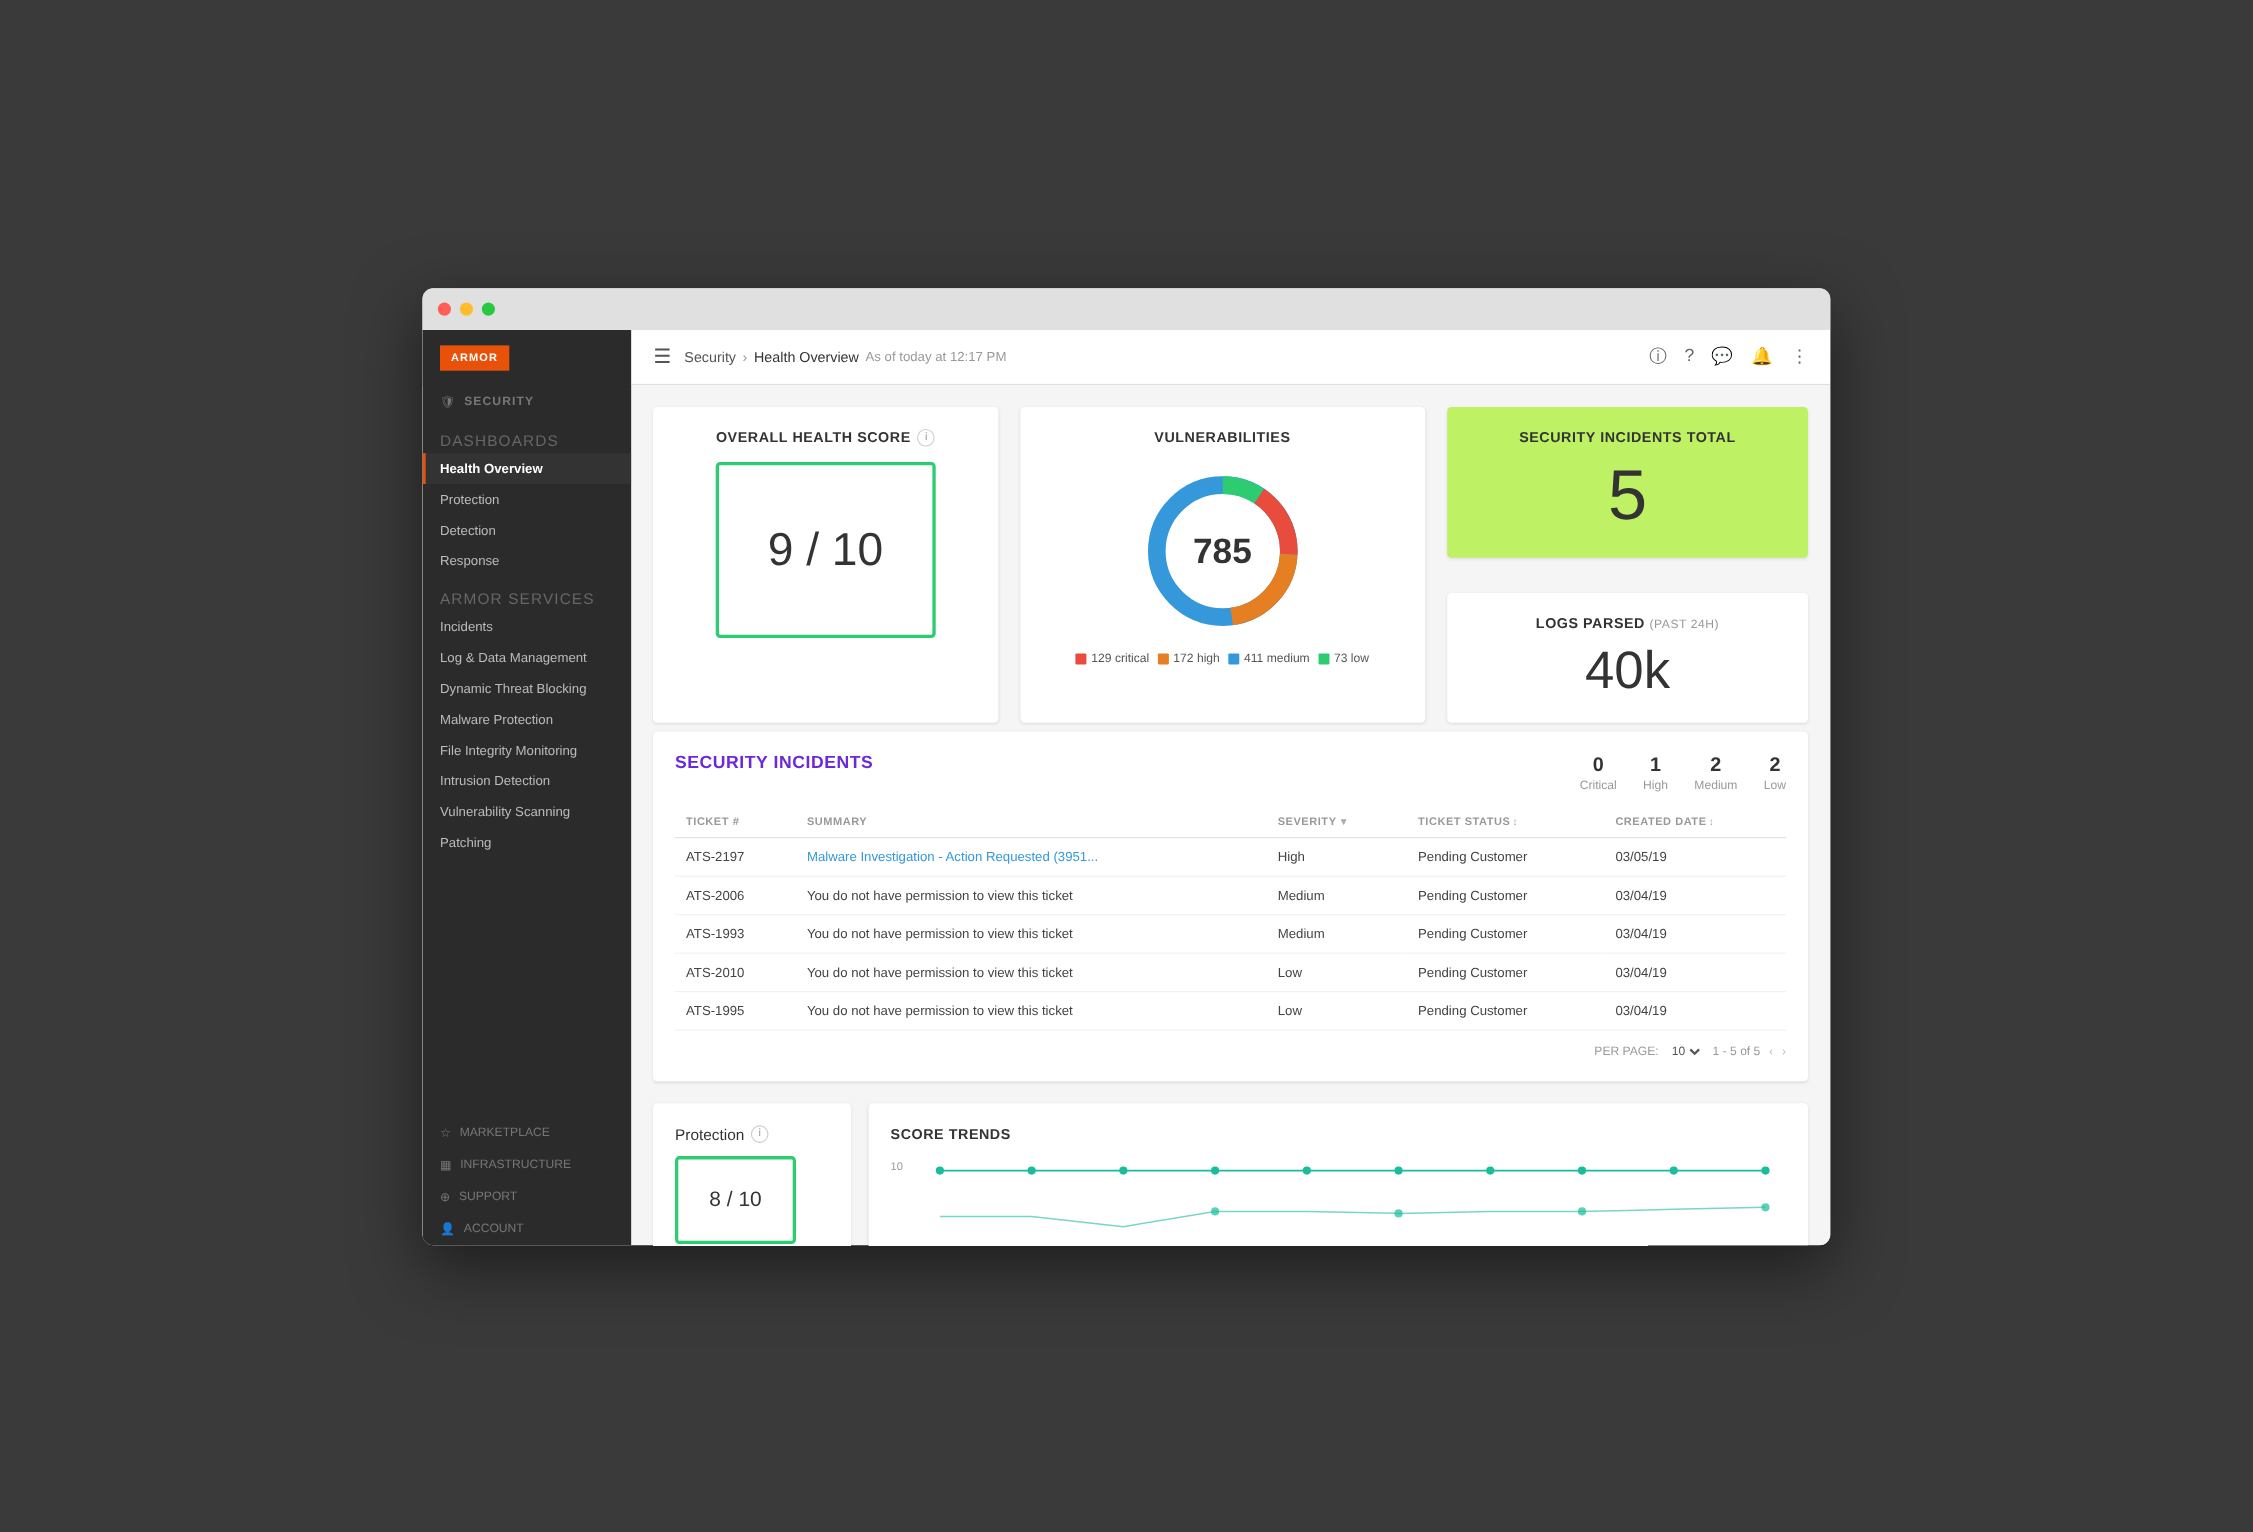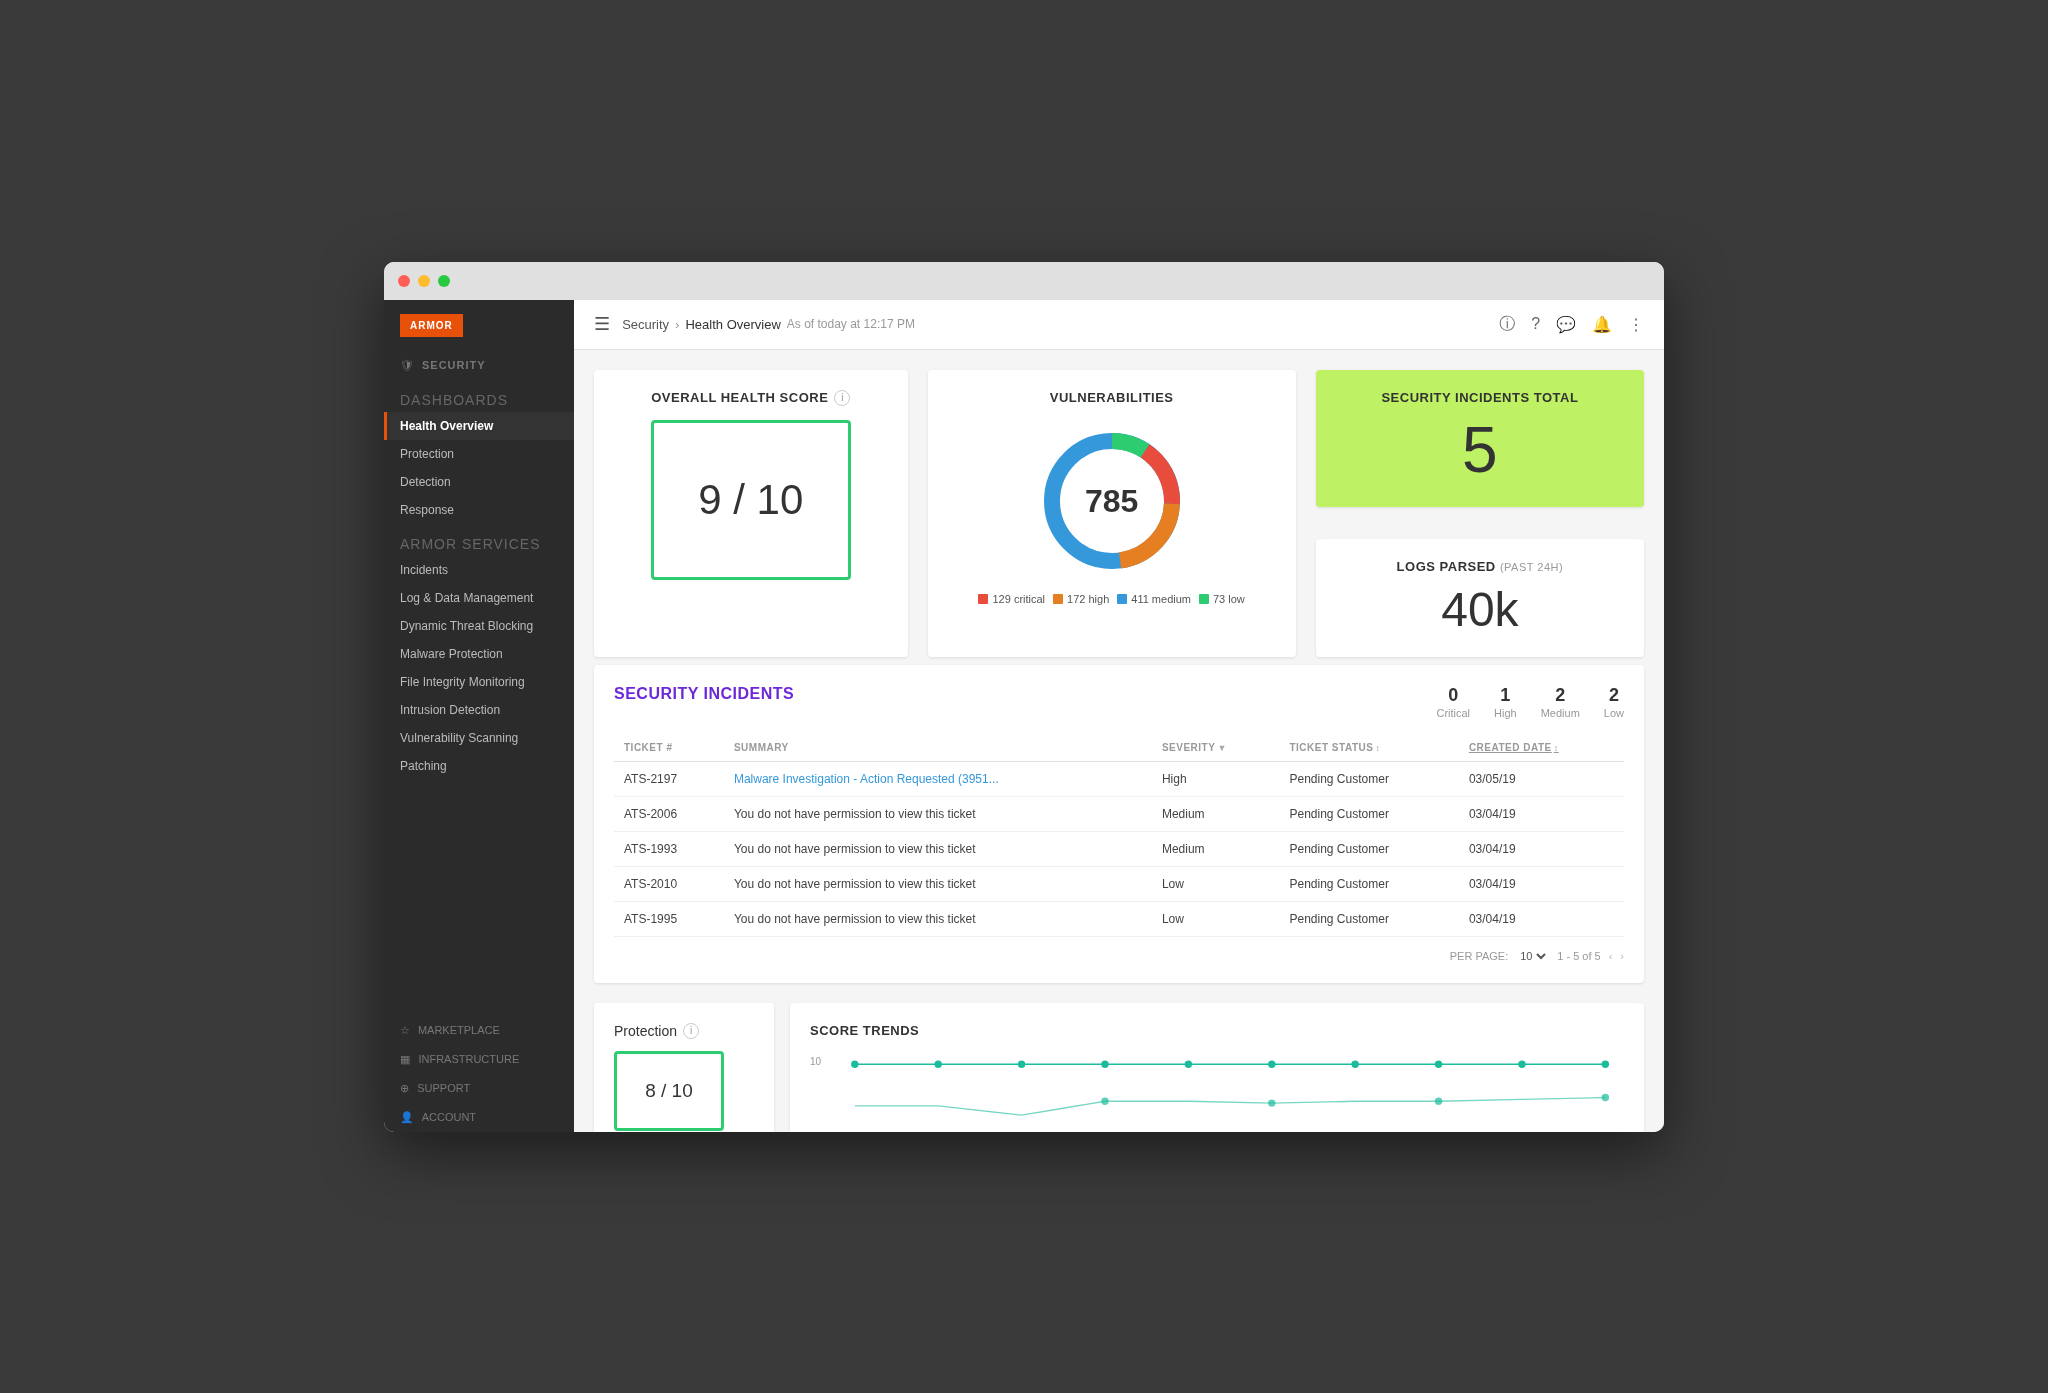--- a/index.html
+++ b/index.html
@@ -669,21 +669,21 @@
             </div>
           </div>
 
           <table>
             <thead>
               <tr>
                 <th><span>TICKET #</span></th>
                 <th><span>SUMMARY</span></th>
                 <th style="cursor:pointer;"><span>SEVERITY</span><span class="sort-icon">▼</span></th>
                 <th style="cursor:pointer;"><span>TICKET STATUS</span><span class="sort-icon">↕</span></th>
-                <th style="cursor:pointer;text-decoration:underline;"><span>CREATED DATE</span><span class="sort-icon">↕</span></th>
+                <th style="cursor:pointer;"><span>CREATED DATE</span><span class="sort-icon">↕</span></th>
               </tr>
             </thead>
             <tbody id="incidents-tbody">
             <tr>
     <td>ATS-2197</td>
     <td>
       <a class="ticket-link">Malware Investigation - Action Requested (3951...</a>
     </td>
     <td>High</td>
     <td>Pending Customer</td>

